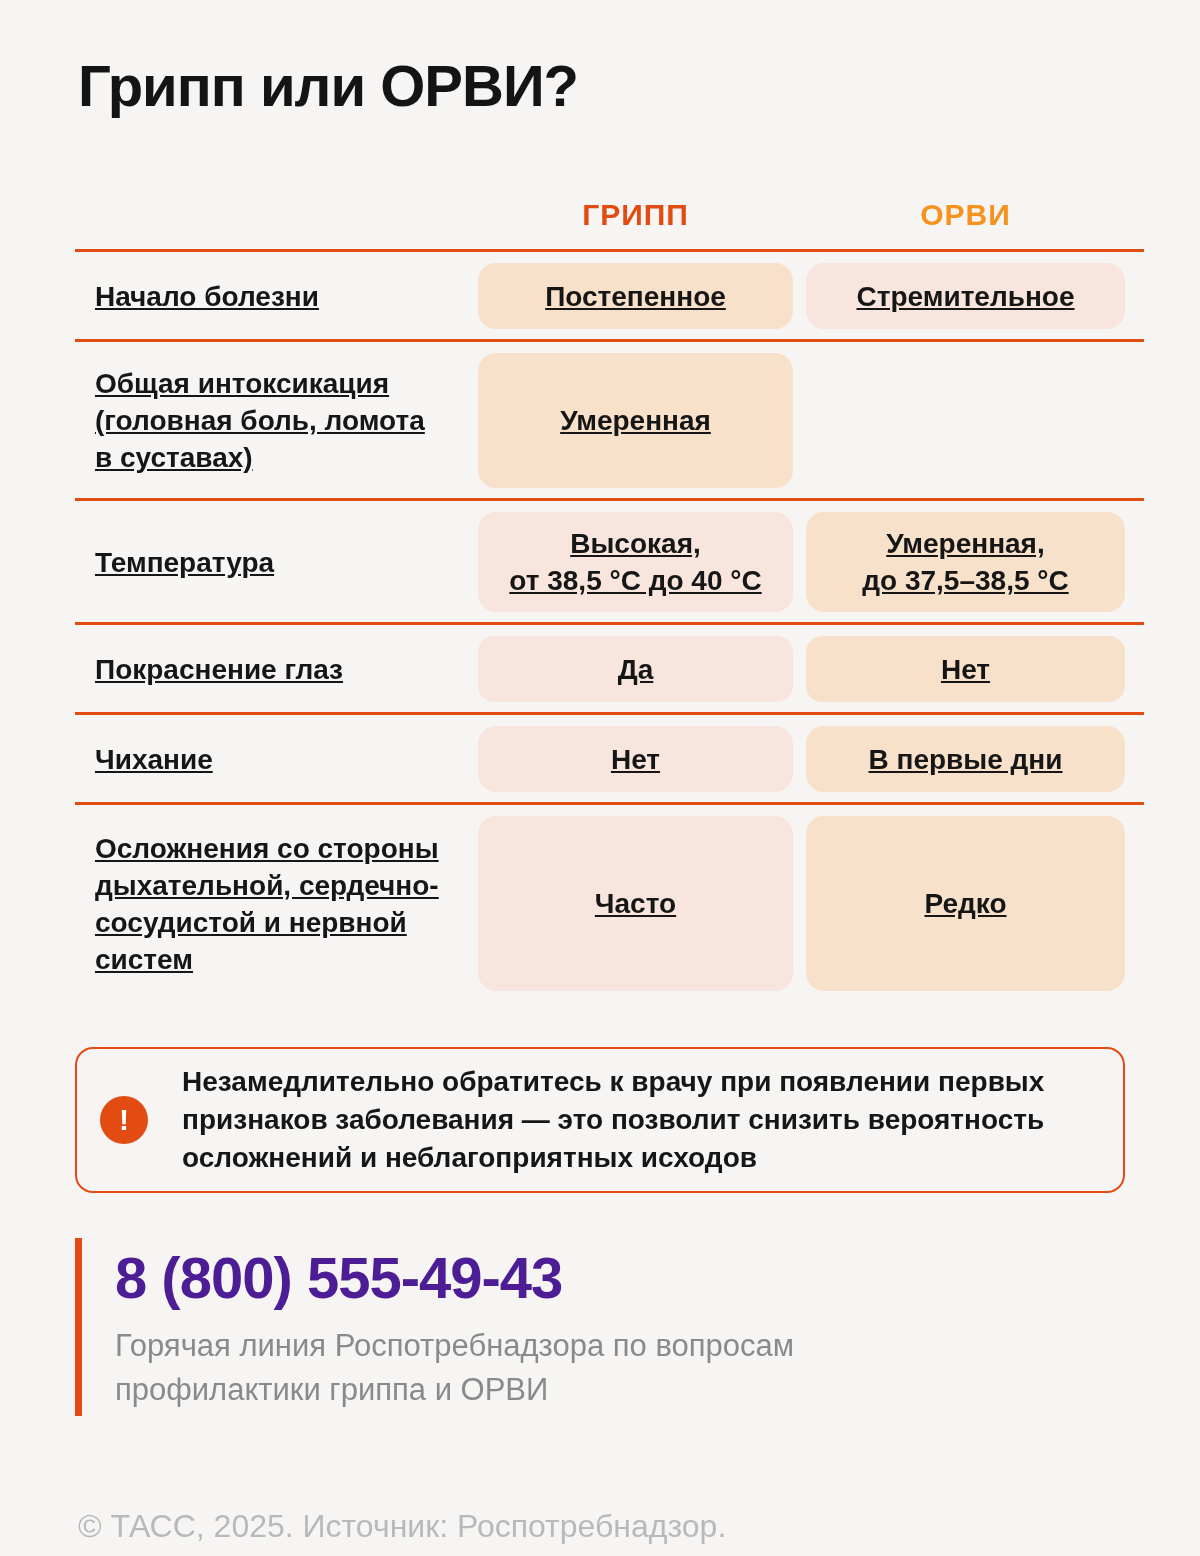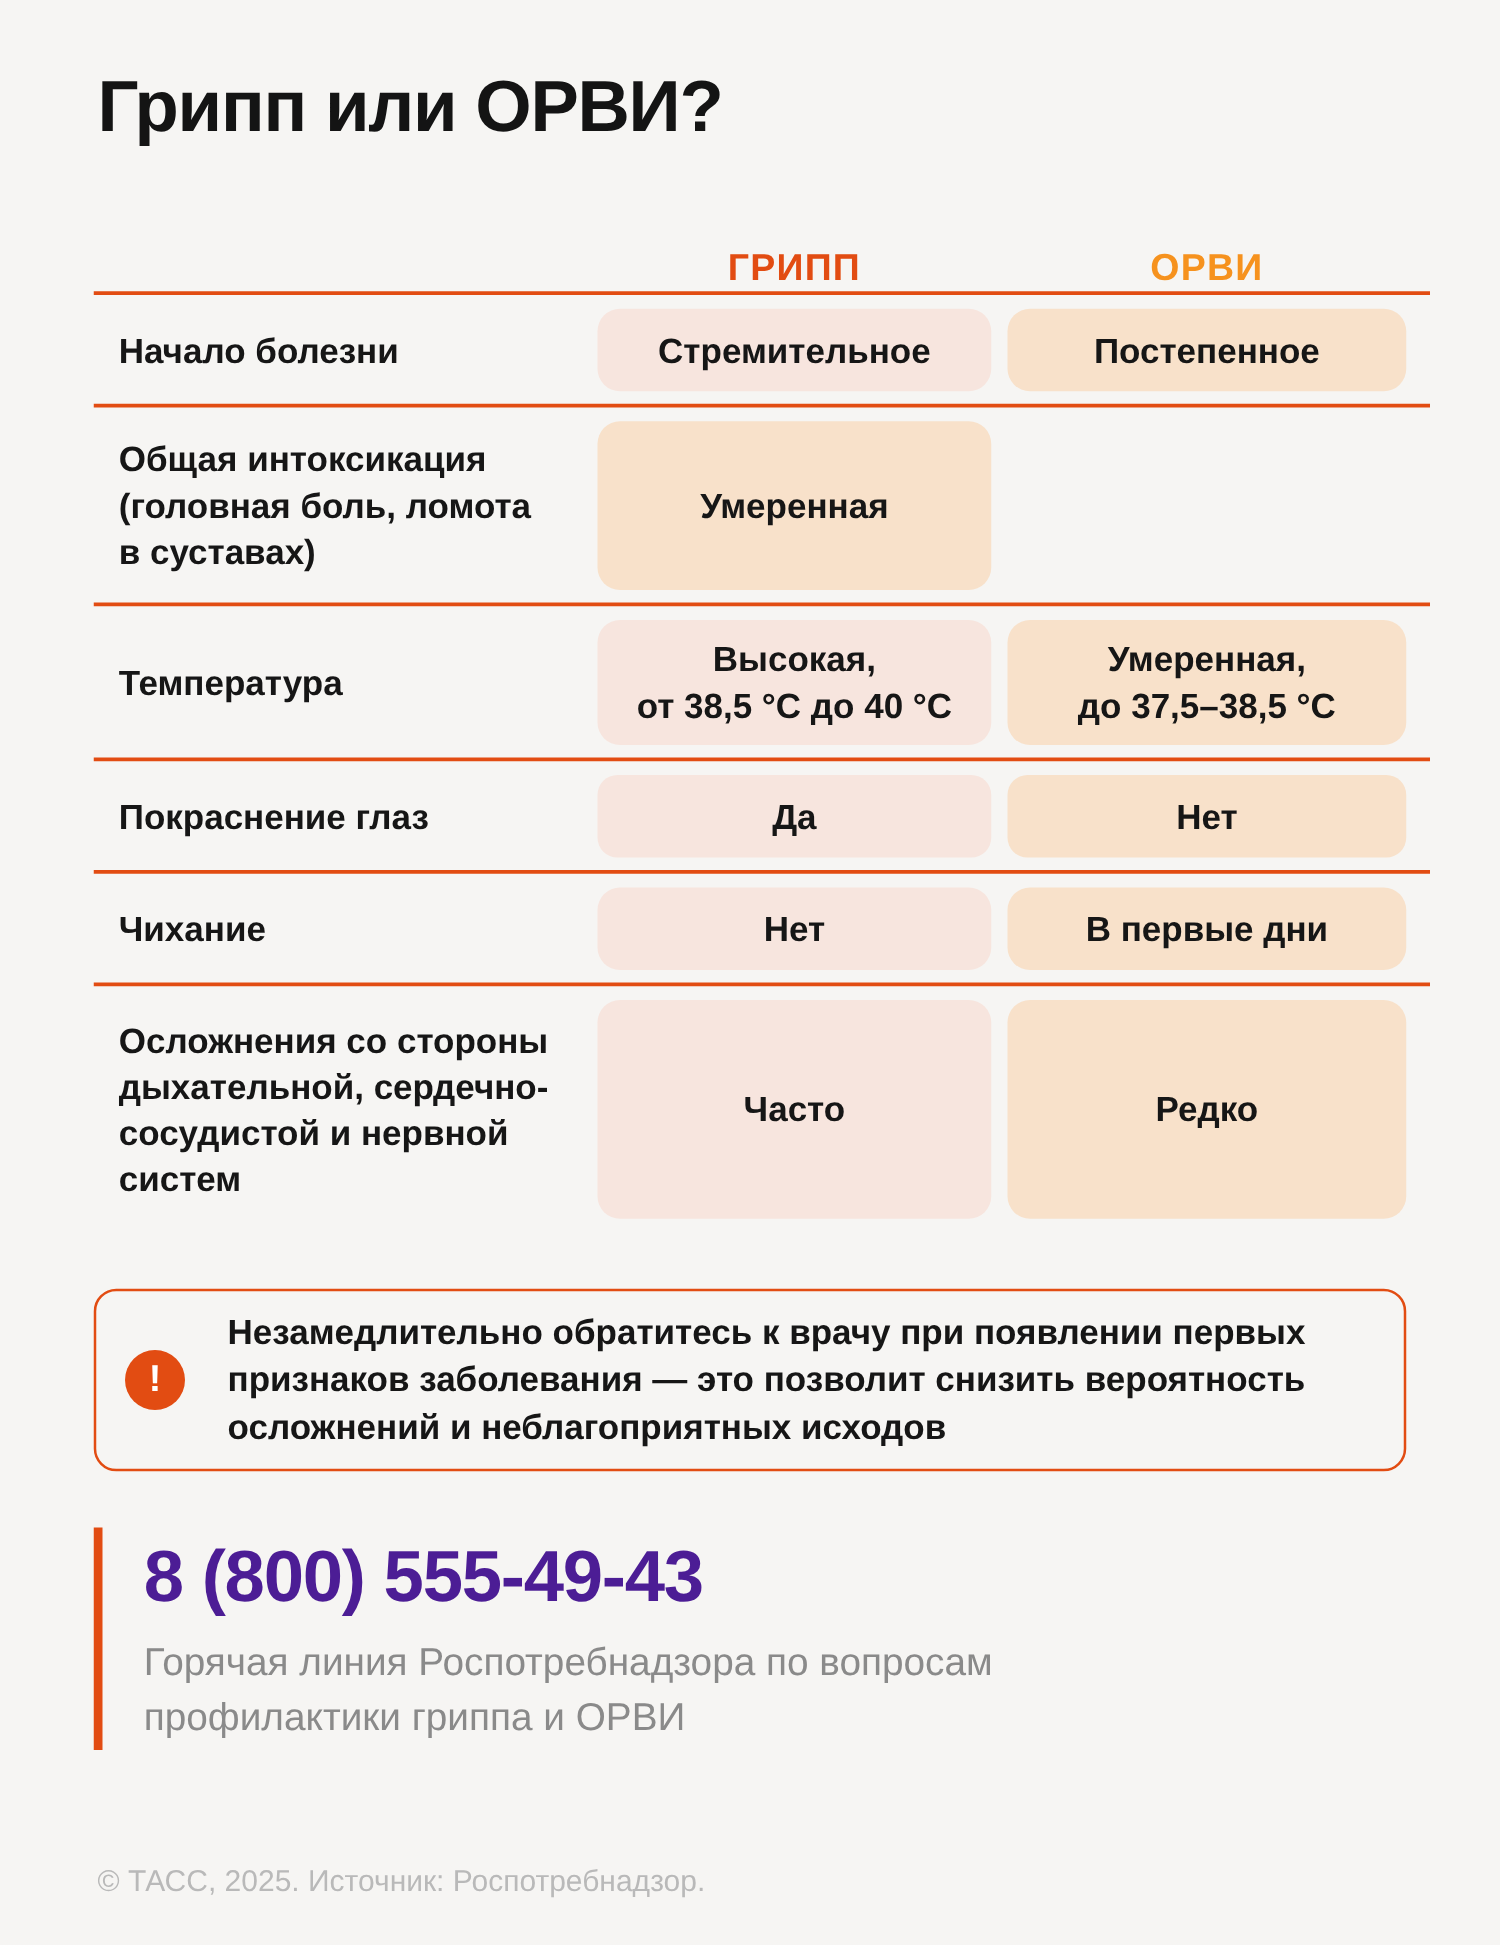--- a/index.html
+++ b/index.html
@@ -39,21 +39,21 @@
   }
   .col-head{
     text-align:center;
     font-size:30px;
     font-weight:bold;
     letter-spacing:1px;
     line-height:36px;
   }
   .col-head.gripp{color:var(--accent);}
   .col-head.orvi{color:var(--accent-light);}
-  .rows{width:1069px;}
+  .rows{margin-top:16px;width:1069px;text-decoration:underline;}
   .row{
     border-top:3px solid var(--accent);
     padding:11px 0 10px 0;
   }
   .row-label{
     display:flex;
     align-items:center;
     padding-left:20px;
     font-size:28px;
     font-weight:bold;
@@ -128,45 +128,45 @@
   .phone-desc{
     margin-top:14px;
     font-size:31px;
     color:var(--muted);
     line-height:44px;
     white-space:pre-line;
   }
 
   .footer{
     margin:92px 0 0 78px;
-    font-size:24px;
+    font-size:32px;
     color:var(--footer-gray);
   }
 </style>
 </head>
 <body>
 
 <div class="page">
 
   <h1 class="title">Грипп или ОРВИ?</h1>
 
   <div class="table">
     <div class="head-row">
       <div class="head-spacer"></div>
       <div class="col-head gripp">ГРИПП</div>
       <div class="col-head orvi">ОРВИ</div>
     </div>
     <div class="rows">
   <div class="row">
     <div class="row-label">Начало болезни</div>
+    <div class="cell cell-orvi">
+      <span class="cell-text">Постепенное</span>
+    </div>
     <div class="cell cell-gripp">
       <span class="cell-text">Стремительное</span>
-    </div>
-    <div class="cell cell-orvi">
-      <span class="cell-text">Постепенное</span>
     </div>
   </div>
 
   <div class="row">
     <div class="row-label">Общая интоксикация
 (головная боль, ломота
 в суставах)</div>
     <div class="cell cell-orvi">
       <span class="cell-text">Умеренная</span>
     </div>

